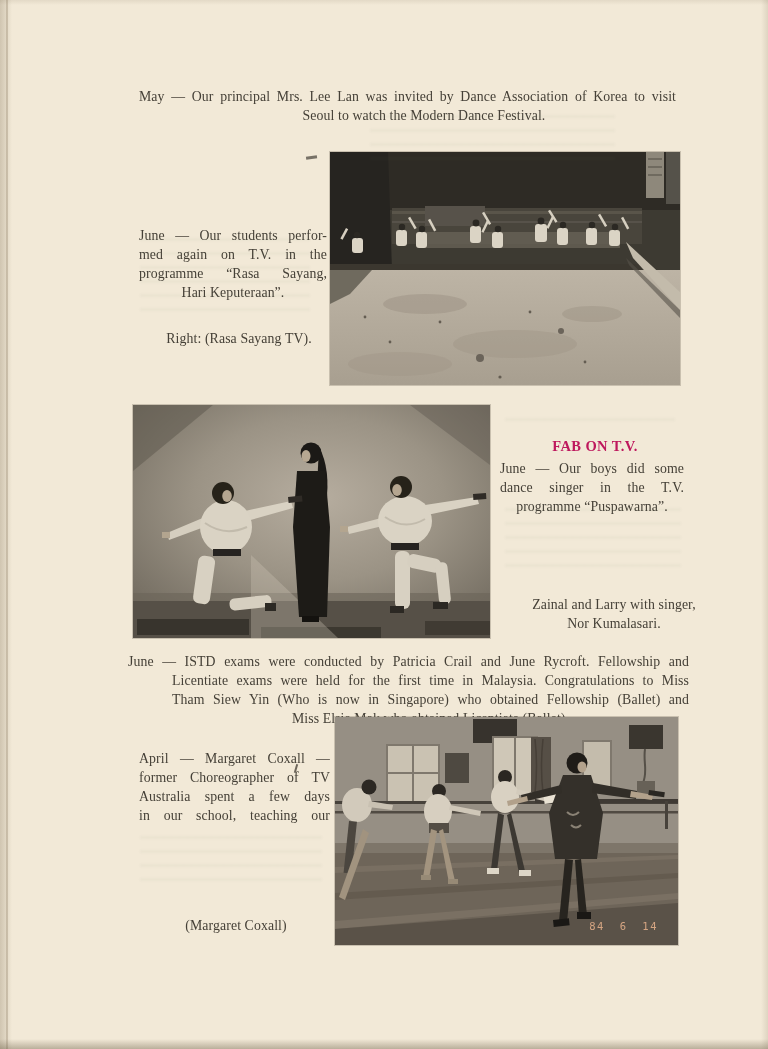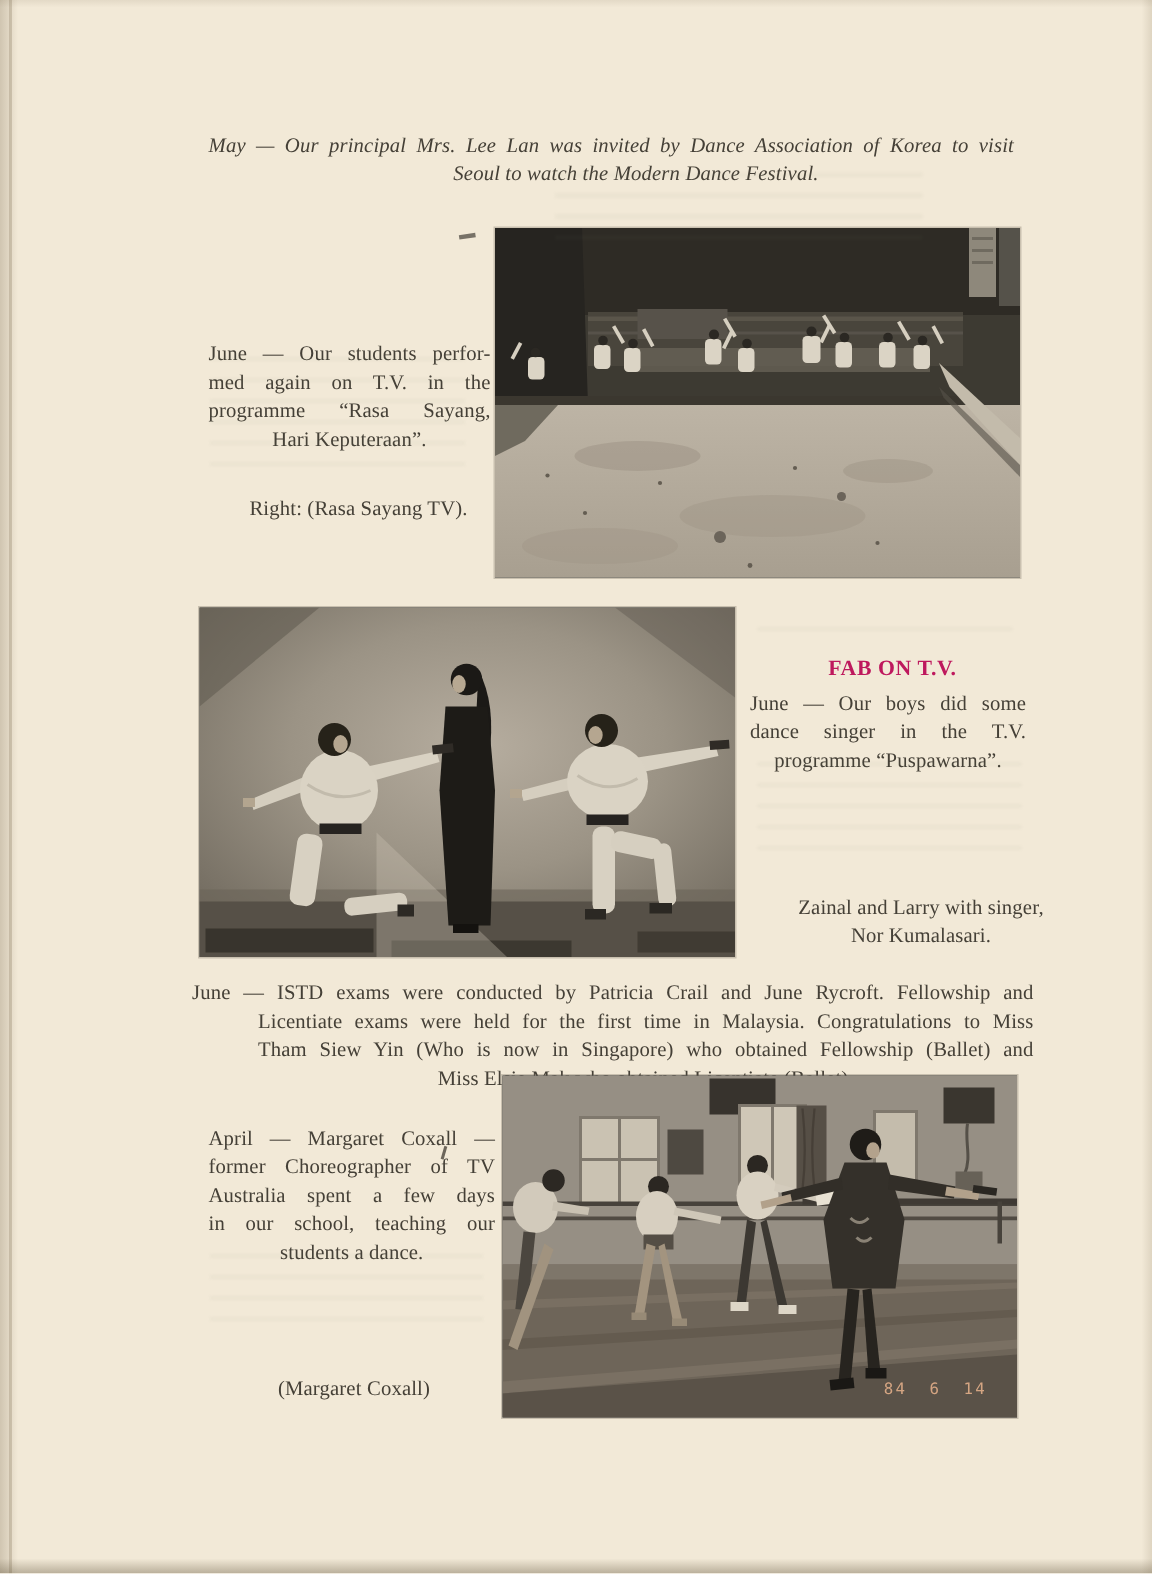--- a/index.html
+++ b/index.html
@@ -15,21 +15,21 @@
   .left-crease{position:absolute;left:6px;top:0;bottom:0;width:2px;background:rgba(150,134,108,.35);}
   .edge-bottom{left:0;right:0;bottom:0;height:10px;background:linear-gradient(0deg,rgba(100,88,64,.40),rgba(100,88,64,0));}
   .edge-right{right:0;top:0;bottom:0;width:7px;background:linear-gradient(270deg,rgba(120,104,78,.16),rgba(120,104,78,0));}
   .edge-top{left:0;right:0;top:0;height:5px;background:linear-gradient(180deg,rgba(120,104,78,.12),rgba(120,104,78,0));}
 
   .txt{position:absolute;font-size:13.8px;line-height:19px;letter-spacing:.1px;}
   .jl{text-align:justify;text-align-last:justify;}
   .ll{text-align:center;}
   .bold{font-weight:bold;}
 
-  .photo{position:absolute;background:#404040;box-shadow:0 0 0 1px rgba(80,70,55,.25);}
+  .photo{position:absolute;background:#a21caf;box-shadow:0 0 0 1px rgba(80,70,55,.25);}
   .photo svg{display:block;width:100%;height:100%;}
 
   .date-stamp{
     position:absolute;right:20px;bottom:13px;
     font-family:"DejaVu Sans Mono",monospace;
     font-size:10.5px;color:#e2ae89;letter-spacing:1.5px;word-spacing:7px;opacity:.9;
   }
 
   .smudge{position:absolute;pointer-events:none;opacity:.5;filter:blur(1.2px);
     background:repeating-linear-gradient(180deg,rgba(112,126,100,.10) 0 3px,rgba(112,126,100,0) 3px 14px);}
@@ -37,21 +37,21 @@
   .pen-tick{position:absolute;width:2px;height:9px;background:#4a443b;opacity:.8;transform:rotate(16deg);}
 
   
   .p1t{fill:#dbd4c5;} .p1h{fill:#2b2823;} .p1a{fill:#d6cfc0;}
 </style>
 </head>
 <body>
 
 <div class="scan">
 
-  <div class="txt" style="left:139px;top:87px;width:537px;font-style:italic;">
+  <div class="txt" style="left:139px;top:87px;width:537px;">
     <div class="jl">May — Our principal Mrs. Lee Lan was invited by Dance Association of Korea to visit</div>
     <div class="ll" style="padding-left:33px;">Seoul to watch the Modern Dance Festival.</div>
   </div>
 
   <div class="txt" style="left:139px;top:180px;width:188px;margin-top:46px;">
     <div class="jl">June — Our students perfor-</div>
     <div class="jl">med again on T.V. in the</div>
     <div class="jl">programme “Rasa Sayang,</div>
     <div class="ll">Hari Keputeraan”.</div>
   </div>
@@ -227,21 +227,20 @@
     <div class="jl" style="padding-left:44px;">Licentiate exams were held for the first time in Malaysia. Congratulations to Miss</div>
     <div class="jl" style="padding-left:44px;">Tham Siew Yin (Who is now in Singapore) who obtained Fellowship (Ballet) and</div>
     <div class="ll" style="padding-left:44px;">Miss Elsie Mak who obtained Licentiate (Ballet).</div>
   </div>
 
   <div class="txt" style="left:139px;top:749px;width:191px;">
     <div class="jl">April — Margaret Coxall —</div>
     <div class="jl">former Choreographer of TV</div>
     <div class="jl">Australia spent a few days</div>
     <div class="jl">in our school, teaching our</div>
-    <div class="ll">students a dance.</div>
   </div>
   <div class="pen-tick" style="left:295px;top:764px;"></div>
   <div class="txt ll" style="left:146px;top:916px;width:180px;">(Margaret Coxall)</div>
 
   <div class="photo" style="left:335px;top:717px;width:343px;height:228px;">
     <svg viewBox="0 0 343 228" preserveAspectRatio="none">
       <rect width="343" height="128" fill="#968f84"></rect>
 
       <rect x="52" y="28" width="52" height="58" fill="#cac2b2" stroke="#7f786d" stroke-width="2"></rect>
       <rect x="77" y="28" width="2" height="58" fill="#7f786d"></rect>

